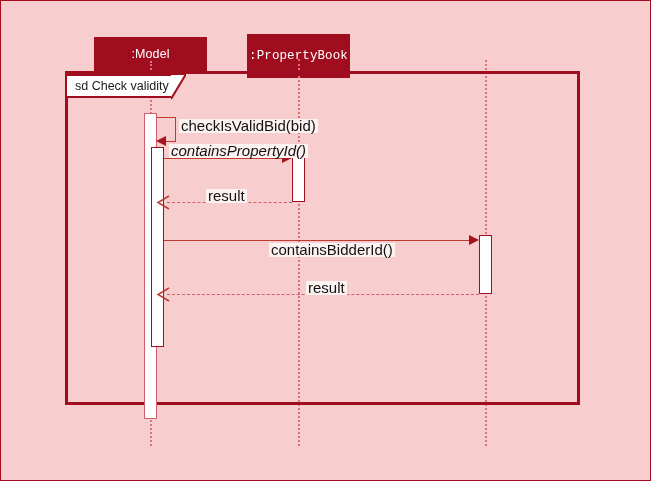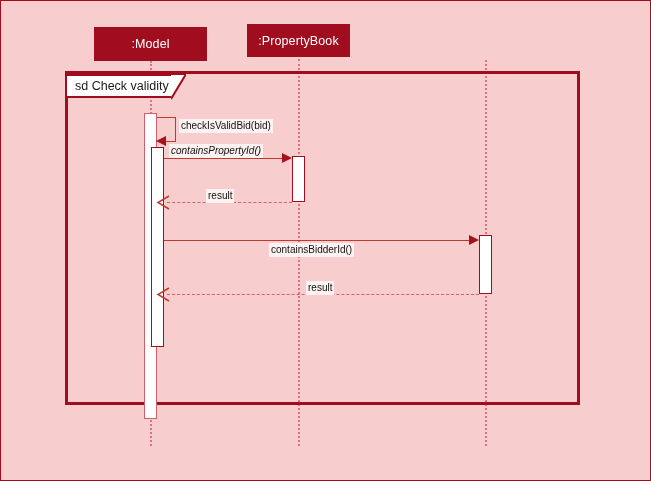--- a/index.html
+++ b/index.html
@@ -22,20 +22,21 @@
     position: absolute;
     background: #a00d1e;
     color: #ffffff;
     font-size: 12.5px;
     display: flex;
     align-items: center;
     justify-content: center;
     box-sizing: border-box;
     letter-spacing: 0.1px;
     white-space: nowrap;
+    margin-top: 10px;
   }
   
   .lifeline {
     position: absolute;
     width: 0;
     border-left: 2px dotted #e0707c;
     box-sizing: border-box;
   }
   
   .activation {
@@ -88,21 +89,21 @@
     width: 0;
     box-sizing: border-box;
   }
   .msg-vert.solid {
     border-left: 1.5px solid #c0392f;
   }
   .msg-label {
     position: absolute;
     background: #fdf2f2;
     color: #111111;
-    font-size: 10px;
+    font-size: 15px;
     white-space: nowrap;
     padding: 0 2px;
     line-height: 14px;
   }
   .arrowhead {
     position: absolute;
     width: 0;
     height: 0;
   }
   .arrow-filled-right {
@@ -119,21 +120,21 @@
 </style>
 </head>
 <body>
 
 <div id="canvas">
 
   <div class="participant" style="left:93px; top:26px; width:113px; height:34px;">
     <span>:Model</span>
   </div>
 
-  <div class="participant" style="left:246px; top:23px; width:103px; height:33px;">
+  <div class="participant" style="left:246px; top:23px; width:103px; height:44px;font-family:Liberation Mono, monospace;">
     <span>:PropertyBook</span>
   </div>
 
 
   <div class="lifeline" style="left:149px; top:60px; height:385px;"></div>
   <div class="lifeline" style="left:297px; top:58px; height:387px;"></div>
   <div class="lifeline" style="left:484px; top:59px; height:386px;"></div>
 
   <div class="frame" style="left:64px; top:70px; width:515px; height:334px;"></div>
 

